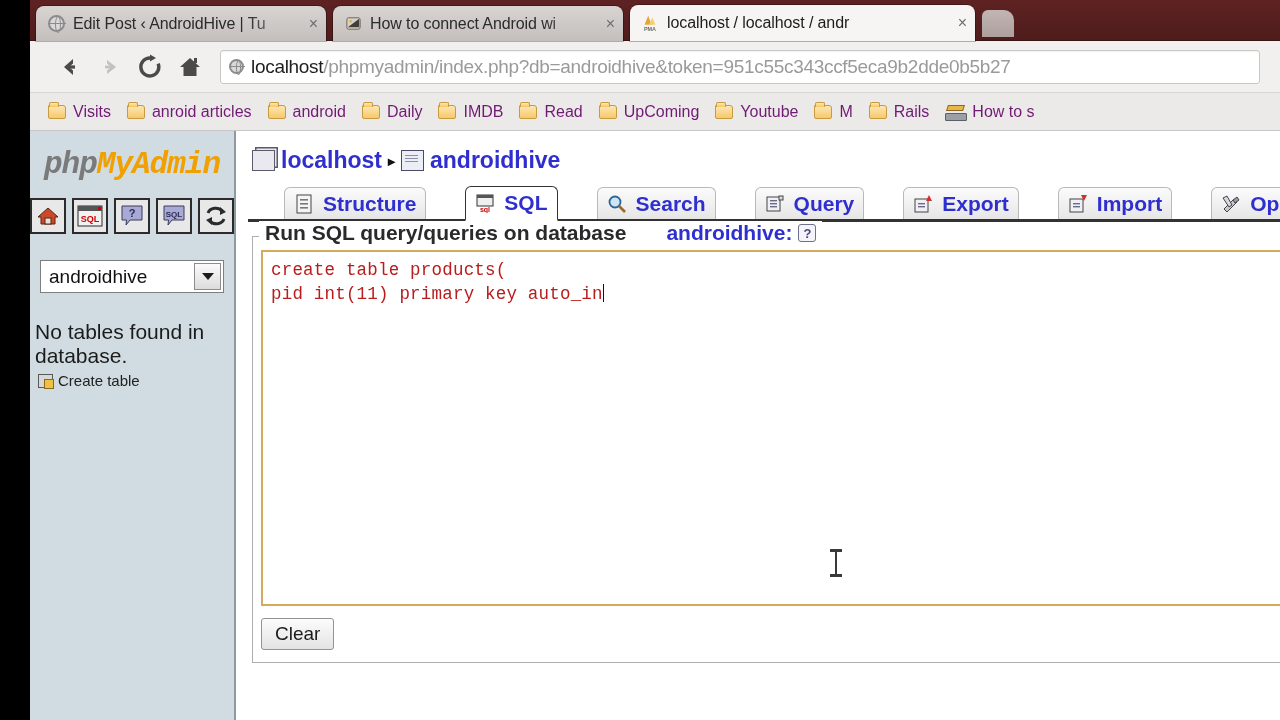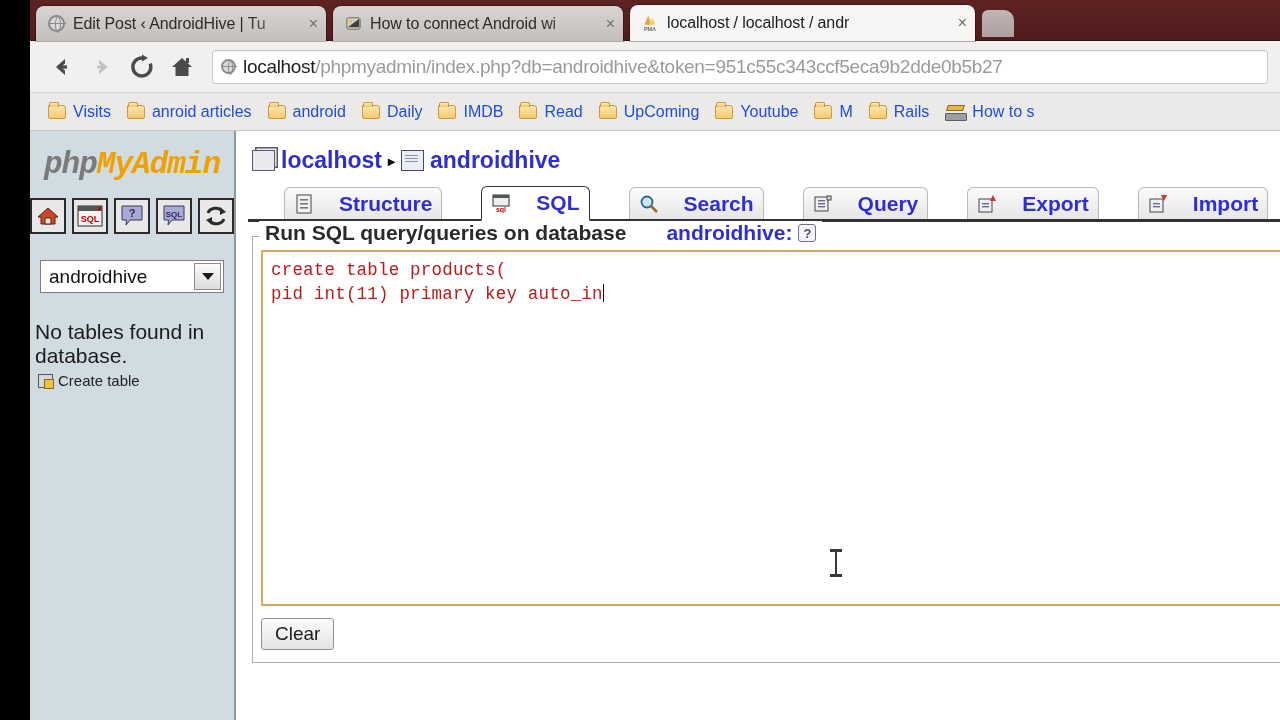--- a/index.html
+++ b/index.html
@@ -61,42 +61,42 @@
 
   
   .globe { width:17px;height:17px;border-radius:50%;border:2px solid #8b8b8b;
            background:#d9d9d9; position:relative; }
   .globe::before{content:"";position:absolute;left:5.5px;top:-1px;width:6px;height:17px;
            border:1.5px solid #8b8b8b;border-radius:50%;box-sizing:border-box;}
   .globe::after{content:"";position:absolute;left:-1px;top:5.5px;width:17px;height:1.5px;background:#8b8b8b;}
 
   
   .toolbar { height: 52px; background: #f1f0ee; display: flex; align-items: center;
-             padding: 0 12px; border-bottom: 1px solid #d8d6d4; }
+             padding: 0 20px; border-bottom: 1px solid #d8d6d4; }
   .navbtn { width: 40px; height: 40px; display:flex;align-items:center;justify-content:center;
             font-size: 27px; color: #4a4a4a; flex: none; }
   .navbtn.disabled { color: #bdbdbd; }
   .urlbar {
     flex: 1; height: 34px; margin-left: 10px;
     background: #fff; border: 1px solid #c9c7c5; border-radius: 3px;
     display: flex; align-items: center; padding: 0 8px;
     box-shadow: inset 0 1px 1px rgba(0,0,0,.05);
     overflow: hidden; position: relative;
   }
   .urlbar .globe { width:15px;height:15px;margin-right:7px;flex:none;}
   .urlbar .globe::before{left:4.8px;top:-1px;width:5.4px;height:15px;}
   .urlbar .globe::after{left:-1px;top:4.8px;width:15px;}
   .urltext { font-size: 19px; white-space: nowrap; color: #9a9a9a; letter-spacing:-.3px;}
   .urltext b { color: #1e1e1e; font-weight: 400; }
 
   
   .bookmarks { height: 38px; background: #eceae8; display: flex; align-items: center;
                padding: 0 10px; border-bottom: 1px solid #c9c7c5; overflow:hidden;}
   .bm { display:flex; align-items:center; padding: 0 8px; white-space:nowrap; flex:none;}
-  .bm span.lbl { font-size: 16px; color: #1d4ed8; }
+  .bm span.lbl { font-size: 16px; color: #701a75; }
   .folder { width:18px;height:14px;flex:none;margin-right:7px;position:relative;
             background: linear-gradient(#fde7b5,#f7c96a);
             border:1px solid #c79b3e;border-radius:1px 3px 2px 2px;}
   .folder::before{content:"";position:absolute;top:-4px;left:0;width:8px;height:4px;
             background:linear-gradient(#fde7b5,#f4c762);border:1px solid #c79b3e;
             border-bottom:none;border-radius:2px 2px 0 0;}
   .bookicon{width:20px;height:16px;flex:none;margin-right:7px;position:relative;}
   .bookicon::before{content:"";position:absolute;left:2px;top:1px;width:15px;height:4px;
             background:#e8b64a;border:1px solid #8a6a22;transform:skewX(-18deg);}
   .bookicon::after{content:"";position:absolute;left:0;top:9px;width:20px;height:6px;
@@ -141,21 +141,21 @@
   .bcicon { width: 23px; height: 21px; flex:none; position:relative;}
   .srvico { background:#e9e9ef; border:1.5px solid #5a5a6a; box-shadow: 3px -3px 0 -1.5px #e9e9ef, 3px -3px 0 0 #5a5a6a;}
   .dbico { background:#eceef6; border:1.5px solid #4a4a68; }
   .dbico::after{content:"";position:absolute;left:3px;top:4px;width:13px;height:9px;
            background:repeating-linear-gradient(#8e8ea8 0 1.5px,#eceef6 1.5px 3px);}
   .bcsep { color: #111; font-size: 14px; }
 
   
   .pmatabs { display: flex; align-items: flex-end; margin-top: 12px; height: 36px;
              border-bottom: 3px solid #333; position: relative; }
-  .pmatab { display: flex; align-items: center; gap: 23px; height: 32px; padding: 0 9px;
+  .pmatab { display: flex; align-items: center; gap: 7px; height: 32px; padding: 0 9px;
             background: linear-gradient(#fbfbfb,#e6e6e6);
             border: 1px solid #b9b9b9; border-bottom: none;
             border-radius: 6px 6px 0 0; margin-right: 3px;
             font-size: 21px; font-weight: bold; color: #2f2fd0; white-space: nowrap; margin-left: 36px;}
   .pmatab.active { background: #fff; height: 36px; margin-bottom: -3px; border-color:#333;
                    border-bottom: 3px solid #fff; }
   .tabico { width: 22px; height: 20px; flex: none; position: relative; }
 
   .fieldset { margin: 14px 12px 0 4px; border: 1px solid #aeaeae; border-top: none;
               position: relative; padding: 0; }

